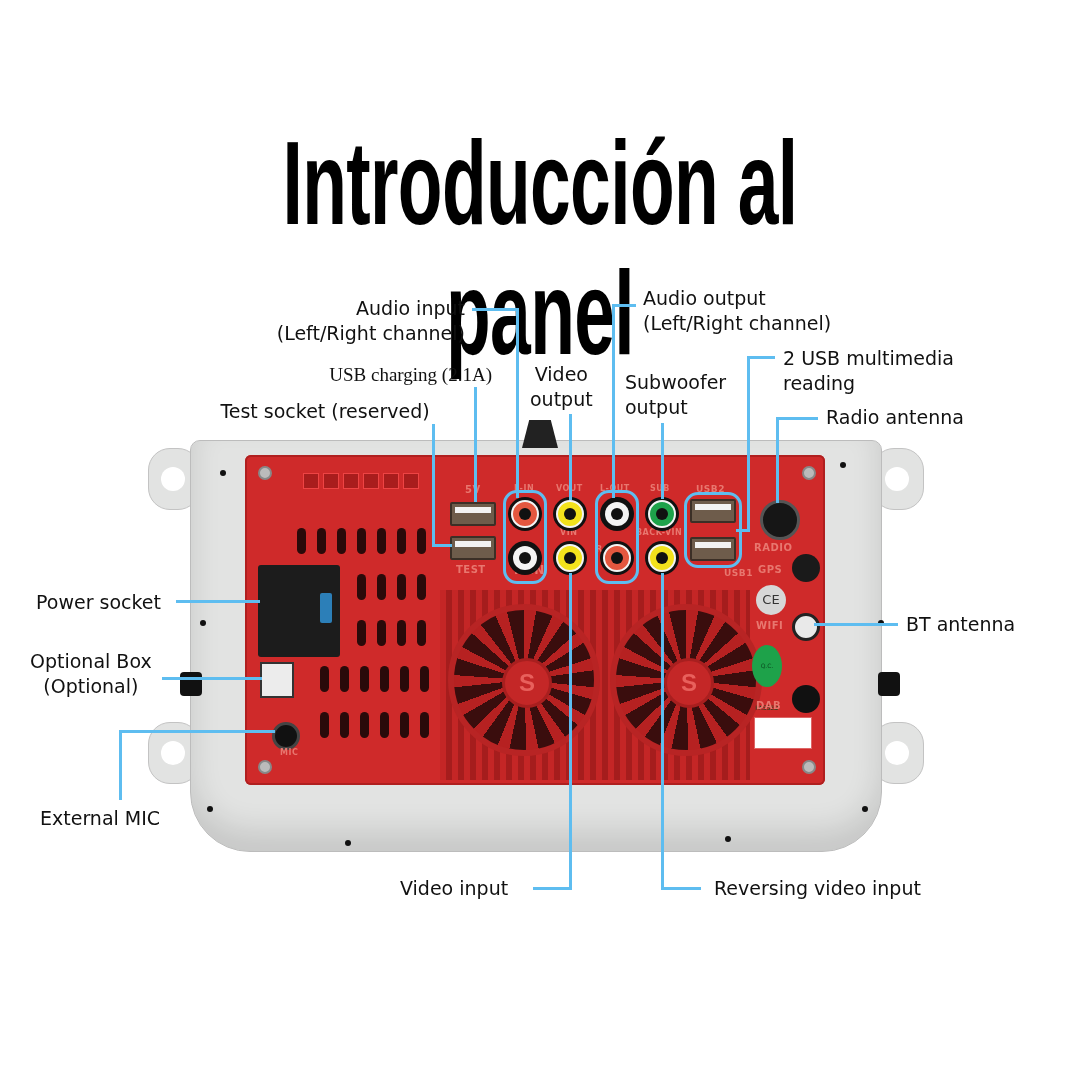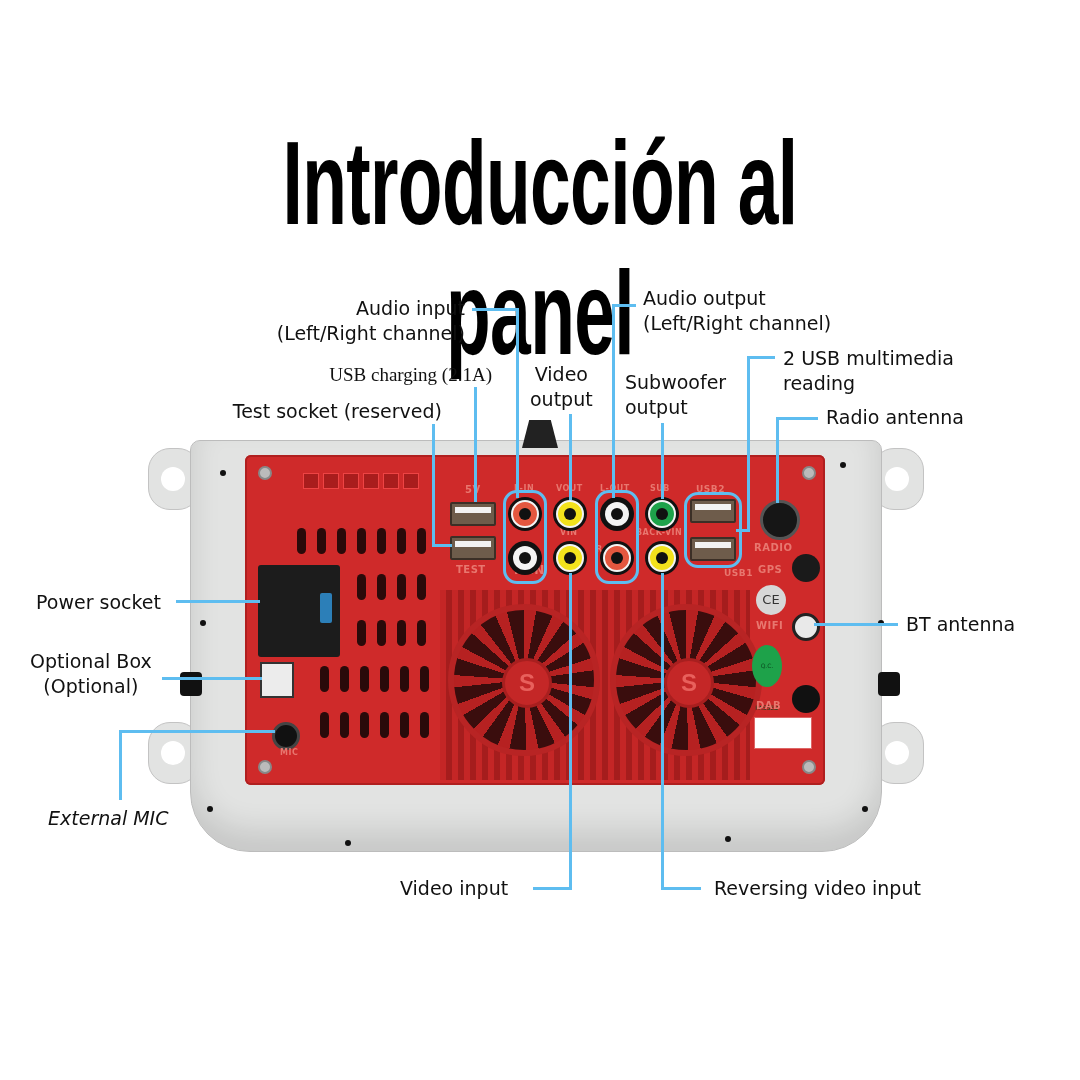--- a/index.html
+++ b/index.html
@@ -195,21 +195,21 @@
 <div class="lbl r" style="left:230px;top:296px;width:235px;">
   <div>Audio input</div>
   <div>(Left/Right channel)</div>
 </div>
 <div class="line" style="left:472px;top:308px;width:46px;height:3px;"></div>
 <div class="line" style="left:516px;top:308px;width:3px;height:190px;"></div>
 
 <div class="lbl r" style="left:240px;top:362px;width:252px;font-family:Liberation Serif, serif;">USB charging (2.1A)</div>
 <div class="line" style="left:474px;top:387px;width:3px;height:115px;"></div>
 
-<div class="lbl r" style="left:192px;top:399px;width:250px;">Test socket (reserved)</div>
+<div class="lbl r" style="left:200px;top:399px;width:250px;text-align:center;">Test socket (reserved)</div>
 <div class="line" style="left:432px;top:424px;width:3px;height:122px;"></div>
 <div class="line" style="left:432px;top:544px;width:20px;height:3px;"></div>
 
 <div class="lbl" style="left:530px;top:362px;text-align:center;">
   <div>Video</div>
   <div>output</div>
 </div>
 <div class="line" style="left:569px;top:414px;width:3px;height:86px;"></div>
 
 <div class="line" style="left:612px;top:304px;width:3px;height:194px;"></div>
@@ -241,21 +241,21 @@
 <div class="line" style="left:176px;top:600px;width:84px;height:3px;"></div>
 
 <div class="lbl" style="left:30px;top:649px;text-align:center;">
   <div>Optional Box</div>
   <div>(Optional)</div>
 </div>
 <div class="line" style="left:162px;top:677px;width:100px;height:3px;"></div>
 
 <div class="line" style="left:119px;top:730px;width:156px;height:3px;"></div>
 <div class="line" style="left:119px;top:730px;width:3px;height:70px;"></div>
-<div class="lbl" style="left:48px;top:806px;font-style:italic;">External MIC</div>
+<div class="lbl" style="left:40px;top:806px;">External MIC</div>
 
 <div class="line" style="left:814px;top:623px;width:84px;height:3px;"></div>
 <div class="lbl" style="left:906px;top:612px;">BT antenna</div>
 
 <div class="line" style="left:569px;top:573px;width:3px;height:317px;"></div>
 <div class="line" style="left:533px;top:887px;width:39px;height:3px;"></div>
 <div class="lbl" style="left:400px;top:876px;">Video input</div>
 
 <div class="line" style="left:661px;top:573px;width:3px;height:317px;"></div>
 <div class="line" style="left:661px;top:887px;width:40px;height:3px;"></div>

